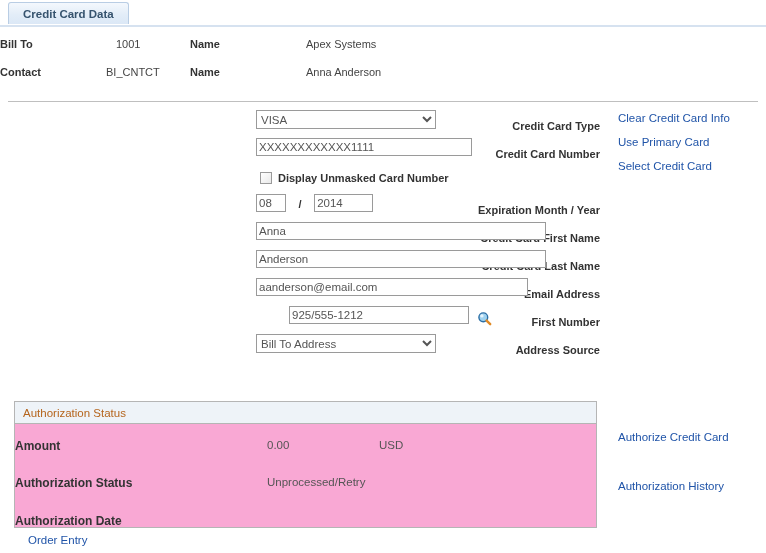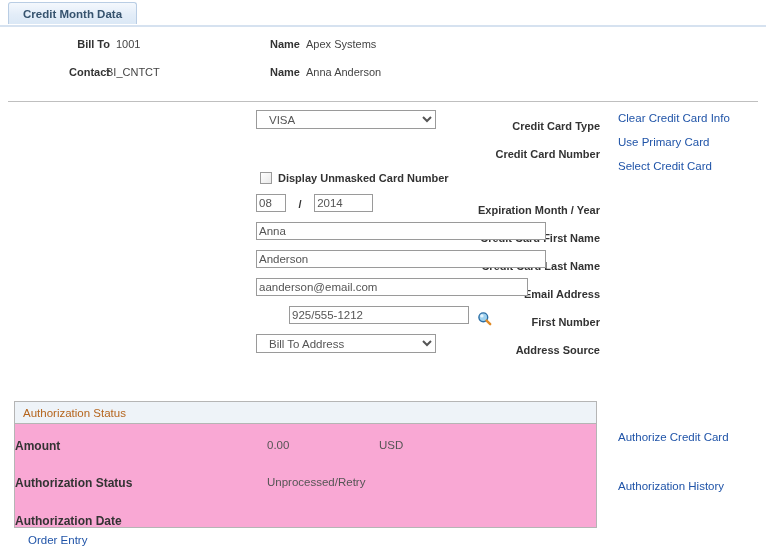--- a/index.html
+++ b/index.html
@@ -58,21 +58,21 @@
   }
   .hdr-row {
     position: relative;
     height: 28px;
   }
   .hdr-label {
     position: absolute;
     font-weight: bold;
     color: #333333;
     font-size: 11px;
-    text-align: right;
+    text-align: left;
     top: 6px;
   }
   .hdr-value {
     position: absolute;
     color: #444444;
     font-size: 11px;
     top: 6px;
     white-space: nowrap;
   }
   .lbl-billto   { left: 0px;   width: 110px; }
@@ -133,21 +133,21 @@
     outline: none;
   }
   select.sel {
     font-family: "Liberation Sans", sans-serif;
     font-size: 11.5px;
     color: #555555;
     border: 1px solid #9a9a9a;
     background: #ffffff;
     height: 19px;
     box-sizing: border-box;
-    padding-left: 8px;
+    padding-left: 0;
     outline: none;
   }
 
   .w-type   { width: 180px; }
   .w-number { width: 216px; }
   .w-mon    { width: 30px; text-align: left; }
   .w-year   { width: 59px; }
   .w-name   { width: 290px; }
   .w-email  { width: 272px; }
   .w-phone  { width: 180px; margin-left: 33px; }
@@ -283,21 +283,21 @@
     left: 28px;
     top: 534px;
   }
 </style>
 </head>
 <body>
 
 <div class="tabstrip">
   <div class="tabstrip-underline"></div>
   <div class="tab">
-    <span>Credit Month Data</span>
+    <span>Credit Card Data</span>
   </div>
 </div>
 
 <div class="hdr">
 
   <div class="hdr-row">
     <div class="hdr-label lbl-billto">Bill To</div>
     <div class="hdr-value val-billto">1001</div>
     <div class="hdr-label lbl-name1">Name</div>
     <div class="hdr-value val-name1">Apex Systems</div>
@@ -320,20 +320,23 @@
     <div class="flabel">Credit Card Type</div>
     <div class="fctl">
       <select class="sel w-type">
         <option>VISA</option>
       </select>
     </div>
   </div>
 
   <div class="frow">
     <div class="flabel">Credit Card Number</div>
+    <div class="fctl">
+      <input type="text" class="txt w-number" value="XXXXXXXXXXXX1111" style="">
+    </div>
   </div>
 
   <div class="chkwrap">
     <span class="chkbox"></span>
     <span class="chklabel">Display Unmasked Card Number</span>
   </div>
 
   <div class="frow"></div>
 
   <div class="frow">

